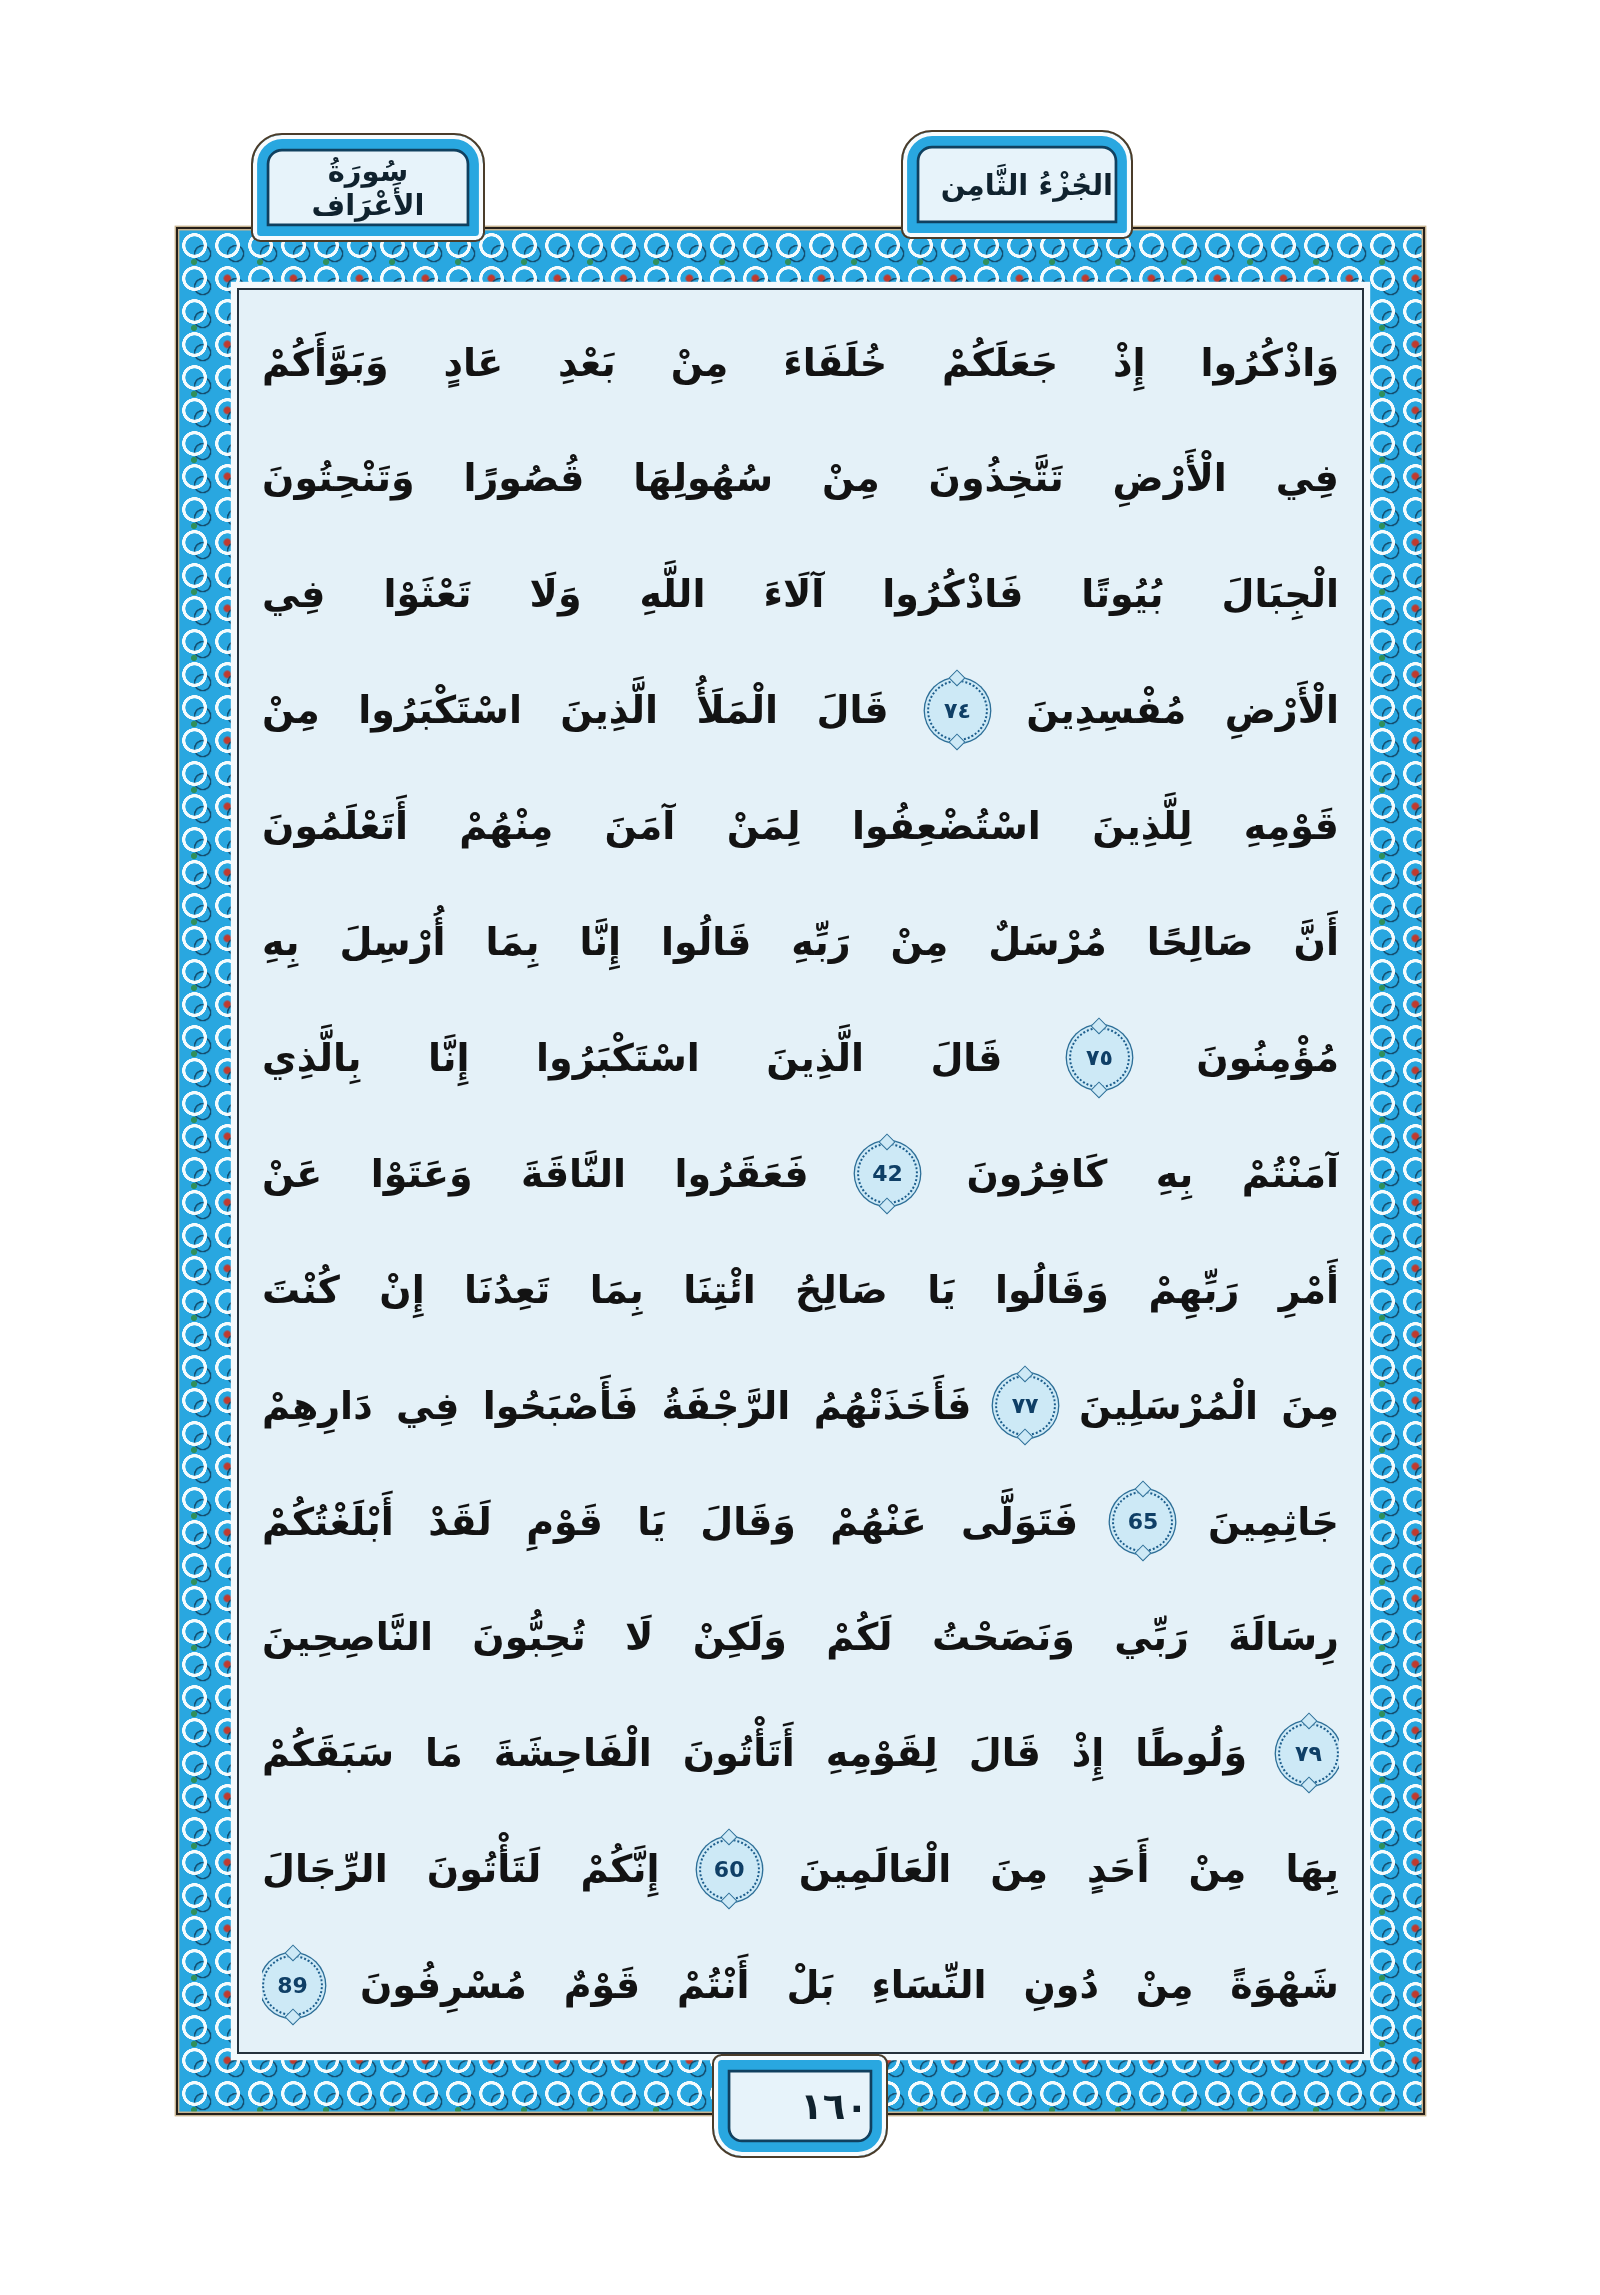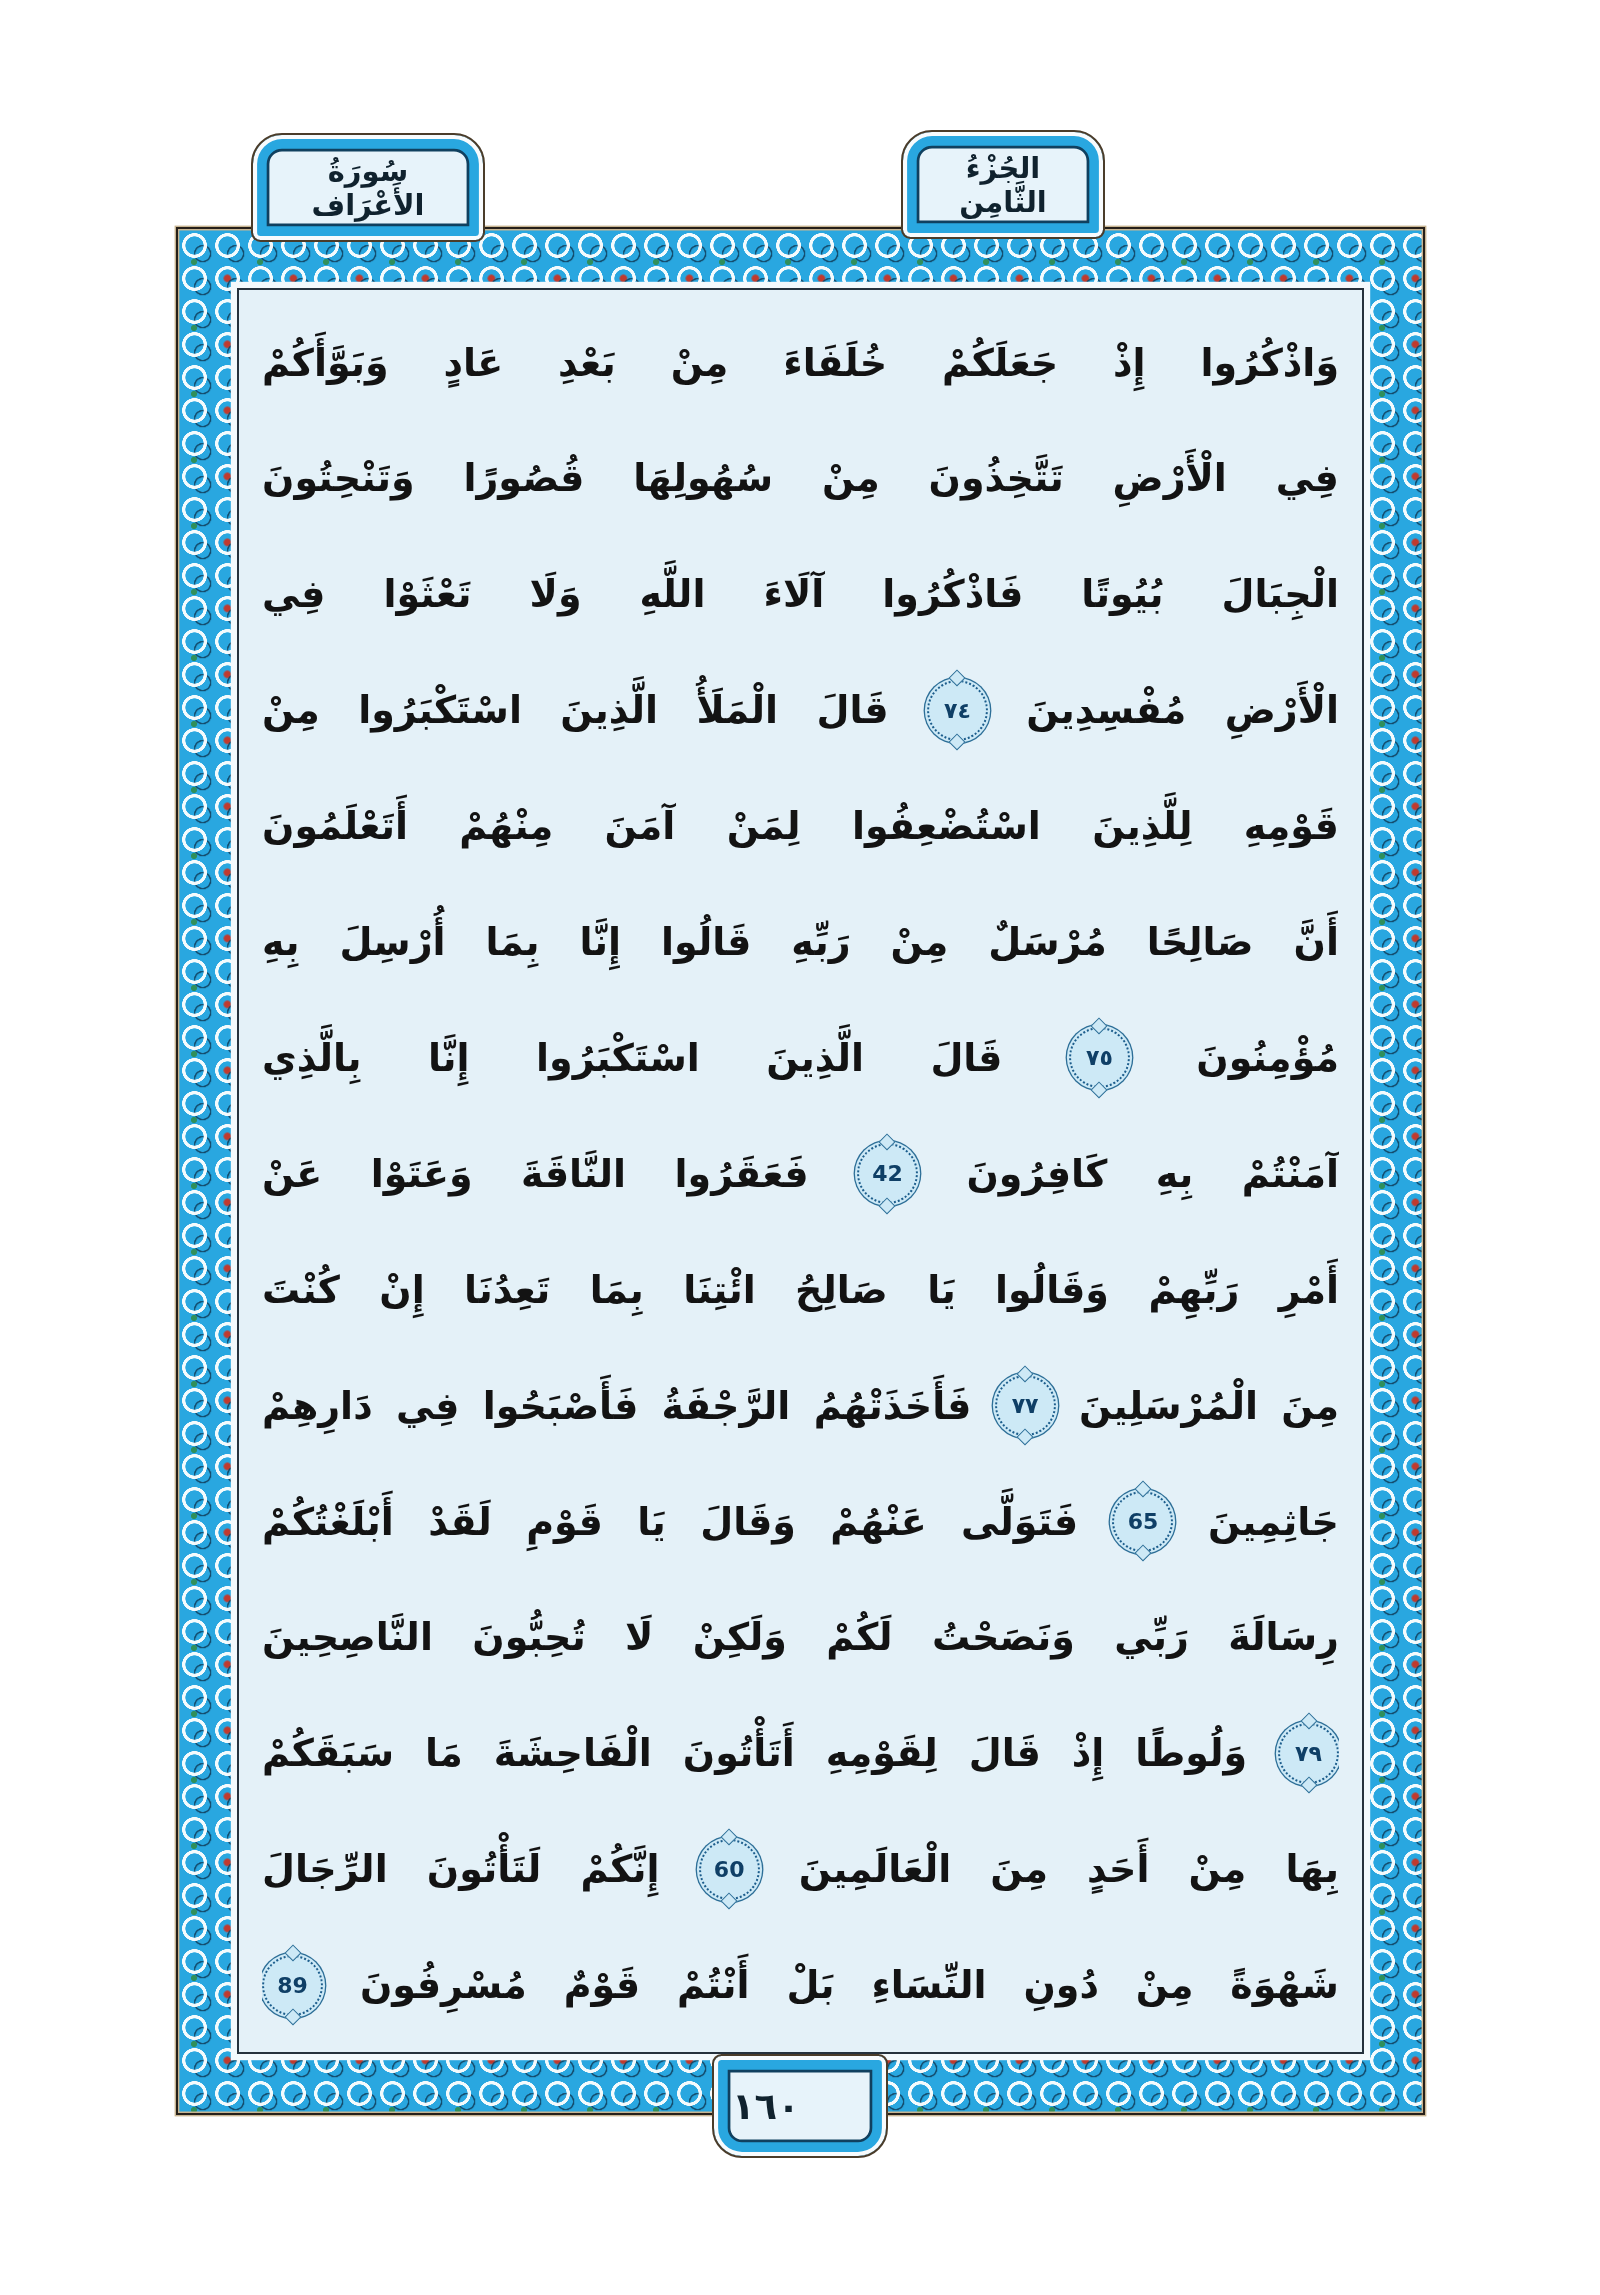--- a/index.html
+++ b/index.html
@@ -57,26 +57,26 @@
     transform:translateX(-50%) rotate(45deg);
   }
   .ayah::before{top:-9.6px;}
   .ayah::after{bottom:-9.6px;}
   
   .tab{
     position:absolute;box-sizing:border-box;
     background:#e7f3fa;
     border:2.1px solid #4a3c2a;
     box-shadow:inset 0 0 0 4.1px #f8fbfd, inset 0 0 0 13.7px #29a7e0, inset 0 0 0 16.4px #10405f;
-    display:flex;align-items:center;justify-content:flex-start;
+    display:flex;align-items:center;justify-content:flex-end;
     z-index:5;color:#10222e;font-weight:bold;text-align:center;
   }
   .tab-top{border-radius:31px 31px 9.6px 9.6px;}
   .tab-surah{left:251px;top:133px;width:234px;height:109px;font-size:29px;}
-  .tab-juz{left:901px;top:130px;width:204px;height:109px;font-size:29px;}
+  .tab-juz{left:901px;top:130px;width:232px;height:109px;font-size:29px;}
   .tab-pagenum{
     left:712px;top:2054px;width:176px;height:104px;
     border-radius:9.6px 9.6px 30px 30px;font-size:37px;
   }
   .tab .tab-label{padding:0 18px;direction:rtl;}
 </style>
 </head>
 <body>
 
 <div class="tab tab-top tab-surah">

